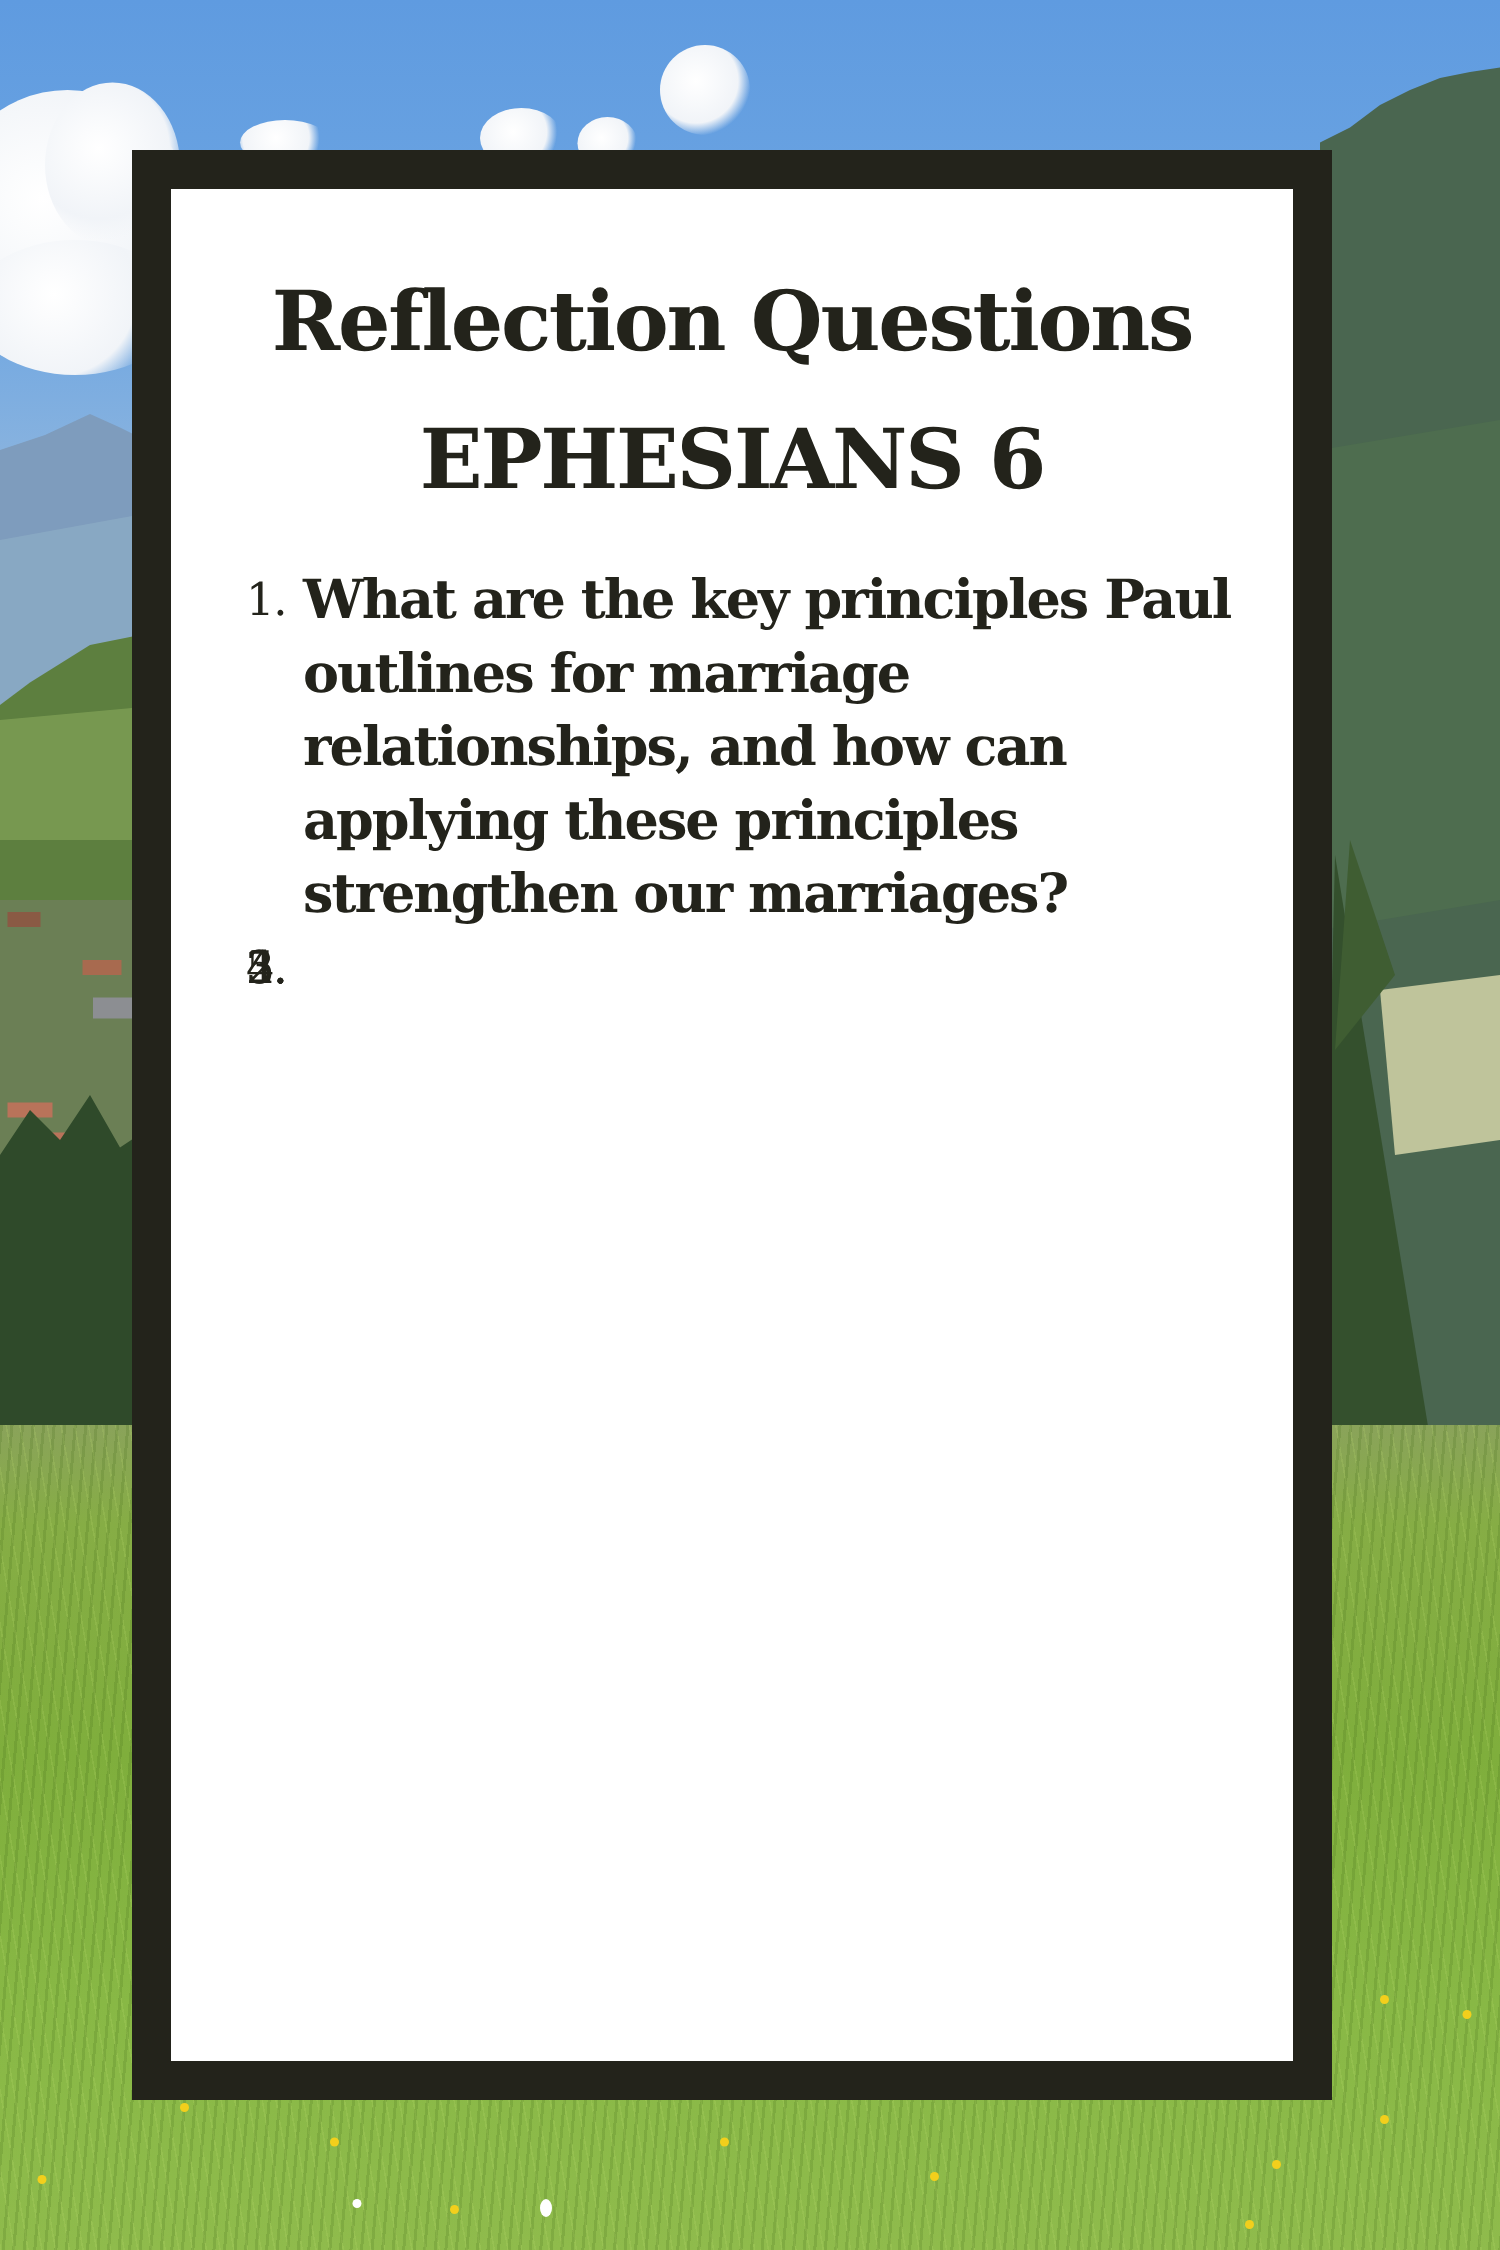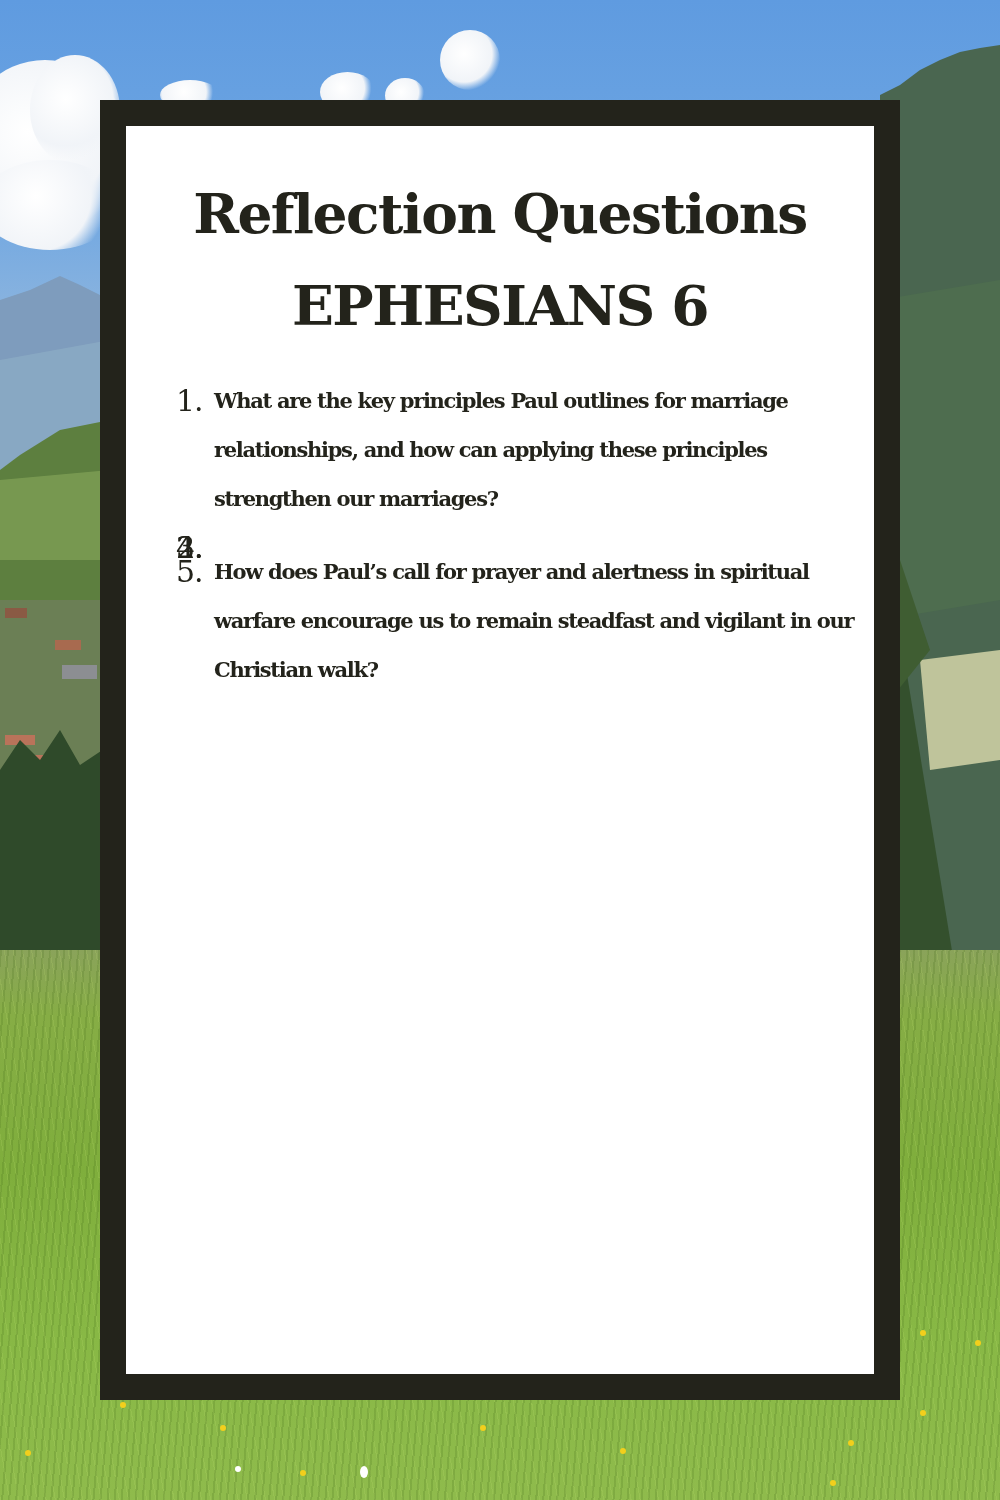--- a/index.html
+++ b/index.html
@@ -17,36 +17,36 @@
     position: absolute; left: 0; top: 950px; width: 1000px; height: 550px;
     background:
       repeating-linear-gradient(95deg, rgba(60,100,20,0.18) 0 2px, rgba(0,0,0,0) 2px 7px),
       repeating-linear-gradient(80deg, rgba(200,230,120,0.15) 0 1px, rgba(0,0,0,0) 1px 9px),
       linear-gradient(180deg, #8aa35a 0%, #86ad45 12%, #7fae3c 40%, #88b845 70%, #8fbb4c 100%);
   }
   .flower { position: absolute; width: 6px; height: 6px; border-radius: 50%; }
 
   
   .card {
-    position: absolute; left: 100px; top: 100px; width: 800px; height: 1300px;
+    position: absolute; left: 88px; top: 100px; width: 800px; height: 1300px;
     box-sizing: border-box; border: 26px solid #23231b; background: #ffffff;
   }
   .title {
     margin: 0; text-align: center; color: #23231b; font-family: "DejaVu Serif", serif;
     font-weight: bold; font-size: 55px; line-height: 92px; letter-spacing: -1.5px;
   }
   .title-1 { margin-top: 42px; }
   .list { list-style: none; margin: 8px 0 0 0; padding: 0; }
   .item { position: relative; padding-left: 88px; padding-right: 14px; color: #23231b; }
   .num {
     position: absolute; left: 50px; top: 0; font-family: "DejaVu Serif", serif; font-weight: normal;
     font-size: 30px; line-height: 49px; letter-spacing: -1px;
   }
   .qtext {
-    display: block; font-family: "DejaVu Serif", serif; font-weight: bold; font-size: 21px;
+    display: block; font-family: "DejaVu Serif", serif; font-weight: bold; font-size: 36px;
     line-height: 49px; letter-spacing: -1.3px; margin-top: 24px;
   }
 </style>
 </head>
 <body>
 
 <div class="scene">
   <div class="sky"></div>
 
   <div class="cloud" style="left:-40px;top:60px;width:170px;height:180px;"></div>
@@ -109,16 +109,15 @@
       <span class="num">2.</span>
     </li>
     <li class="item">
       <span class="num">3.</span>
     </li>
     <li class="item">
       <span class="num">4.</span>
     </li>
     <li class="item">
       <span class="num">5.</span>
-      <span class="qtext">How does Paul’s call for prayer and alertness in spiritual warfare encourage us to remain steadfast and vigilant in our Christian walk?</span>
     </li>
   </ol>
 </div>
 
 </body></html>

